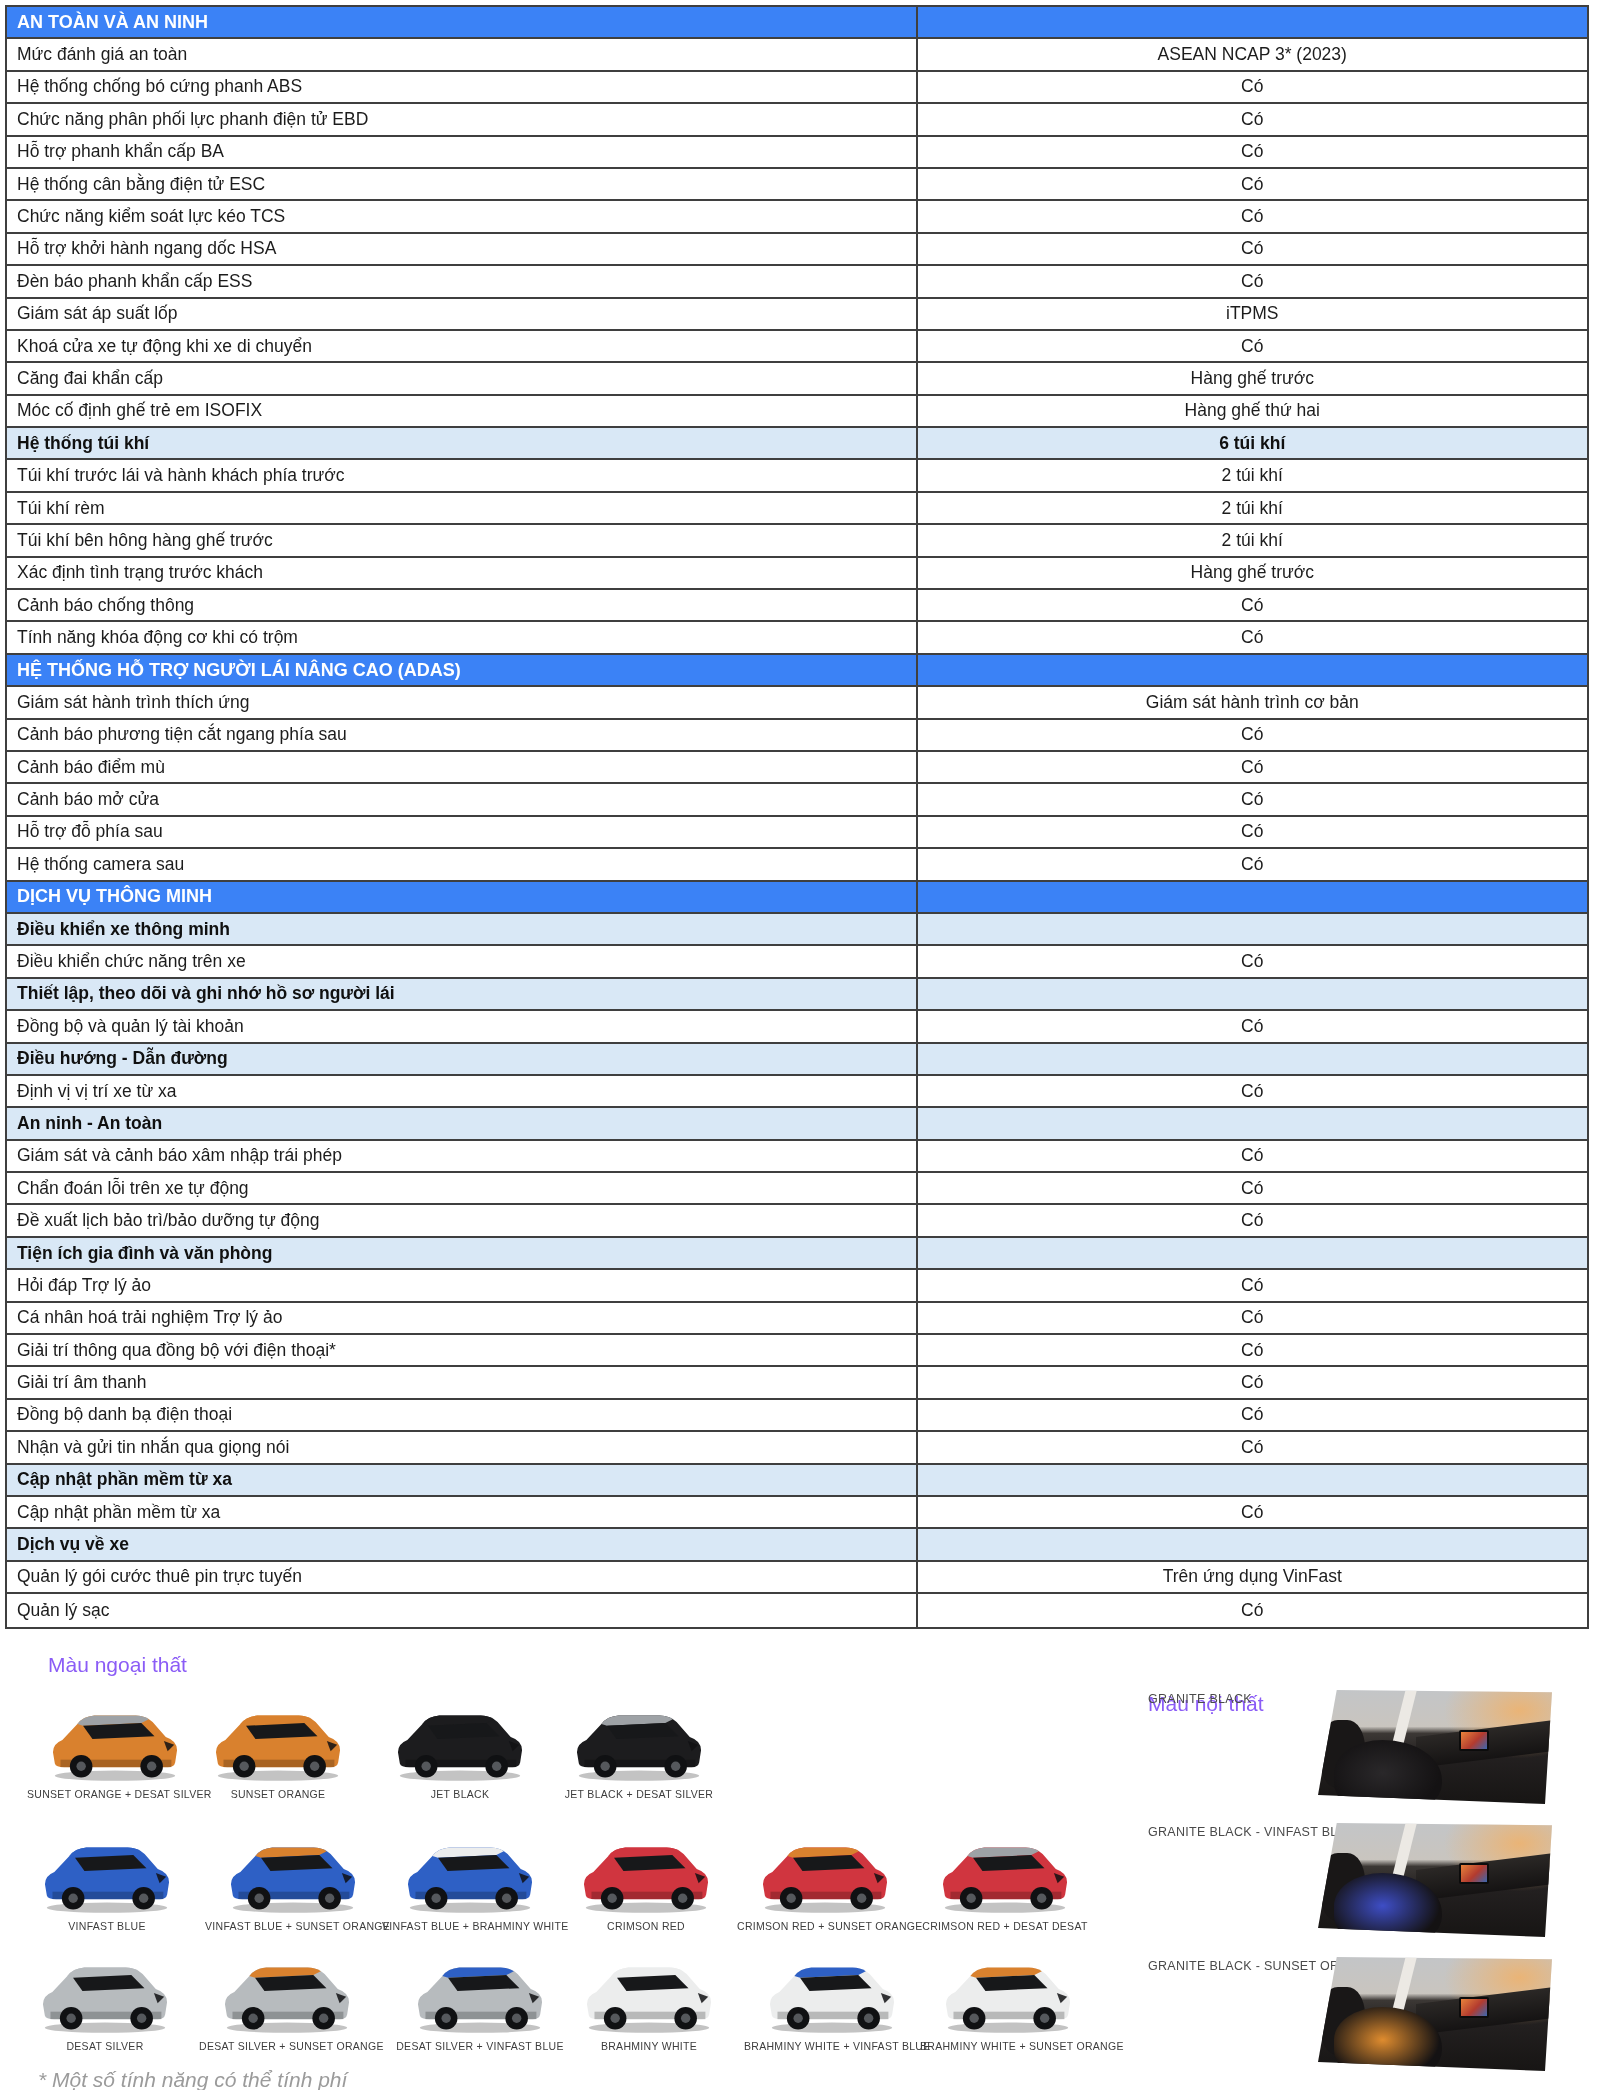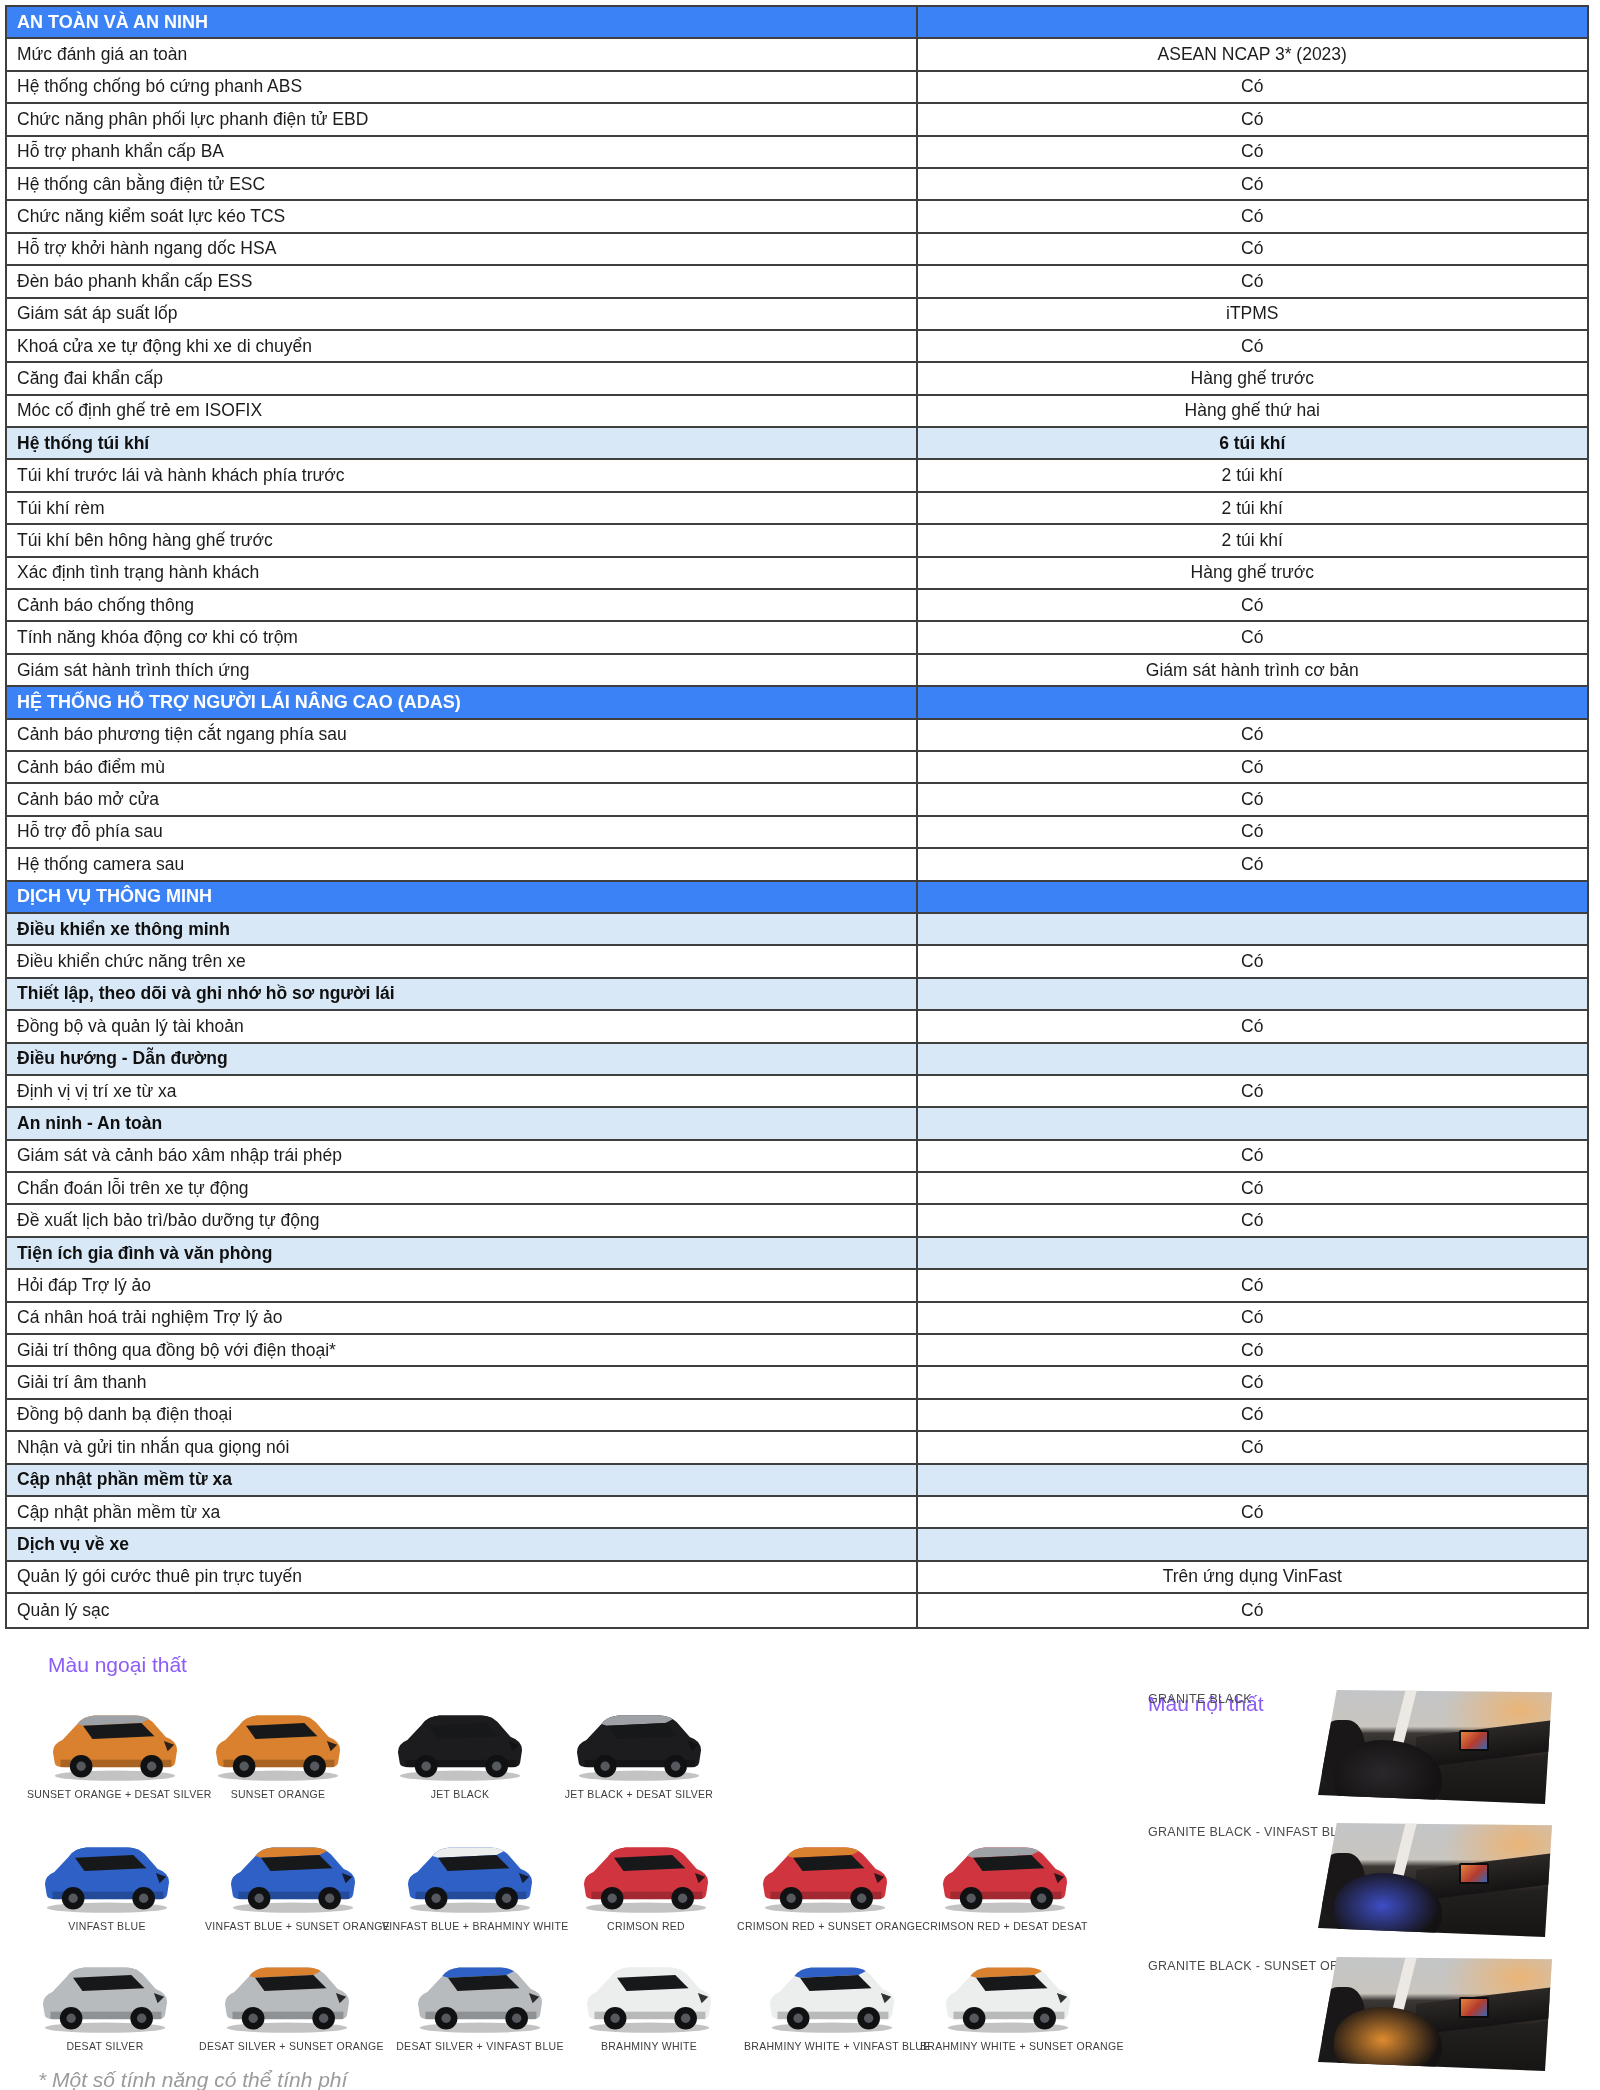--- a/index.html
+++ b/index.html
@@ -126,38 +126,38 @@
     </div>
     <div class="t-row ">
       <div class="t-cell-l">Túi khí rèm</div>
       <div class="t-cell-r">2 túi khí</div>
     </div>
     <div class="t-row ">
       <div class="t-cell-l">Túi khí bên hông hàng ghế trước</div>
       <div class="t-cell-r">2 túi khí</div>
     </div>
     <div class="t-row ">
-      <div class="t-cell-l">Xác định tình trạng hành khách</div>
+      <div class="t-cell-l">Xác định tình trạng trước khách</div>
       <div class="t-cell-r">Hàng ghế trước</div>
     </div>
     <div class="t-row ">
       <div class="t-cell-l">Cảnh báo chống thông</div>
       <div class="t-cell-r">Có</div>
     </div>
     <div class="t-row ">
       <div class="t-cell-l">Tính năng khóa động cơ khi có trộm</div>
       <div class="t-cell-r">Có</div>
+    </div>
+    <div class="t-row section">
+      <div class="t-cell-l">HỆ THỐNG HỖ TRỢ NGƯỜI LÁI NÂNG CAO (ADAS)</div>
+      <div class="t-cell-r"></div>
     </div>
     <div class="t-row ">
       <div class="t-cell-l">Giám sát hành trình thích ứng</div>
       <div class="t-cell-r">Giám sát hành trình cơ bản</div>
-    </div>
-    <div class="t-row section">
-      <div class="t-cell-l">HỆ THỐNG HỖ TRỢ NGƯỜI LÁI NÂNG CAO (ADAS)</div>
-      <div class="t-cell-r"></div>
     </div>
     <div class="t-row ">
       <div class="t-cell-l">Cảnh báo phương tiện cắt ngang phía sau</div>
       <div class="t-cell-r">Có</div>
     </div>
     <div class="t-row ">
       <div class="t-cell-l">Cảnh báo điểm mù</div>
       <div class="t-cell-r">Có</div>
     </div>
     <div class="t-row ">

